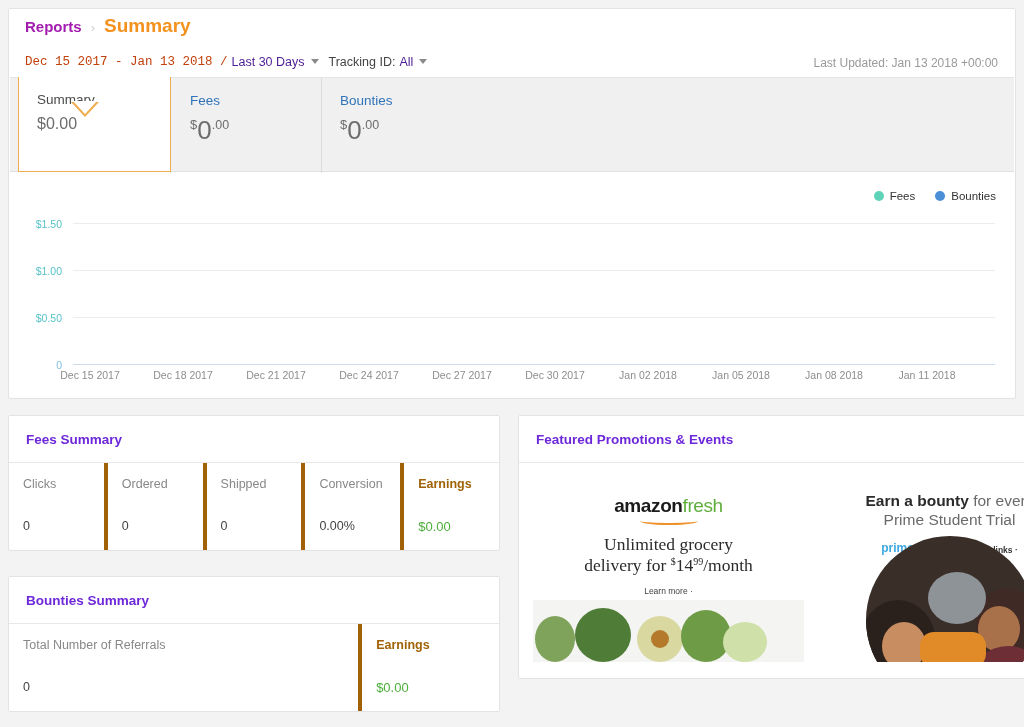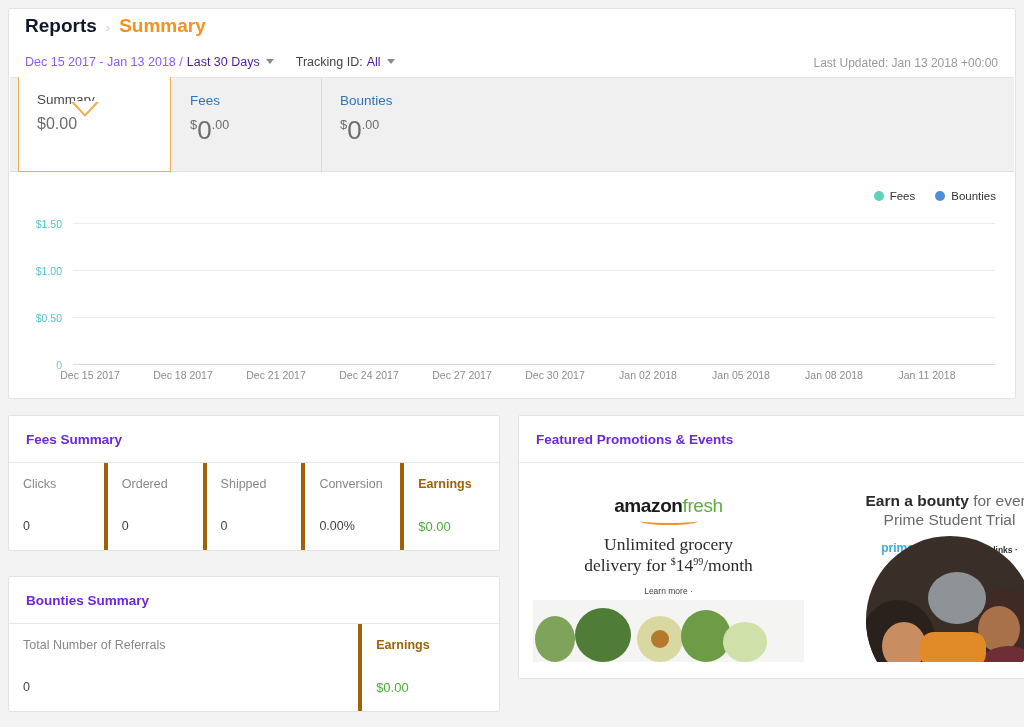--- a/index.html
+++ b/index.html
@@ -12,30 +12,30 @@
   .page { position: relative; width: 1024px; height: 727px; overflow: hidden; }
 
   
   .top-card {
     position: absolute; left: 8px; top: 8px; width: 1008px; height: 391px;
     background: #fff; border: 1px solid #e3e3e3; border-radius: 2px;
   }
 
   
   .crumb-row { position: absolute; left: 16px; top: 6px; display: flex; align-items: baseline; }
-  .crumb-reports { color: #0f172a; font-size: 19px; font-weight: 600; cursor: pointer; }
+  .crumb-reports { color: #a21caf; font-size: 15px; font-weight: 600; cursor: pointer; }
   .crumb-sep { color: #cfcfcf; font-size: 13px; margin: 0 9px; }
   .crumb-current { color: #f3921e; font-size: 19px; font-weight: 600; }
 
   .filter-row { position: absolute; left: 16px; top: 46px; display: flex; align-items: center; font-size: 12.5px; color: #444; }
-  .filter-range { color: #8b5cf6; }
+  .filter-range { color: #c2410c; font-family: Liberation Mono, monospace; }
   .filter-link { color: #4c1d95; margin-left: 4px; cursor: pointer; }
   .caret { display: inline-block; width: 0; height: 0; margin-left: 6px; position: relative; top: -1px;
            border-left: 4px solid transparent; border-right: 4px solid transparent; border-top: 5px solid #8a8a8a; cursor: pointer; }
-  .filter-tracking { margin-left: 22px; color: #444; text-align: center; }
+  .filter-tracking { margin-left: 10px; color: #444; text-align: center; }
 
   
   .navtabs { position: absolute; right: 14px; top: 5px; display: flex; border: 1px solid #e0e0e0; border-radius: 2px; overflow: hidden; background: #fff; }
   .navtab { padding: 7px 13px 8px; font-size: 12px; color: #454545; border-left: 1px solid #e4e4e4; cursor: pointer; white-space: nowrap; }
   .navtab:first-child { border-left: none; }
 
   .last-updated { position: absolute; right: 17px; top: 47px; font-size: 12px; color: #9a9a9a; }
 
   
   .tabstrip { position: absolute; left: 1px; top: 68px; right: 1px; height: 95px; background: #f0f0f0; border-top: 1px solid #e6e6e6; border-bottom: 1px solid #e0e0e0; }

